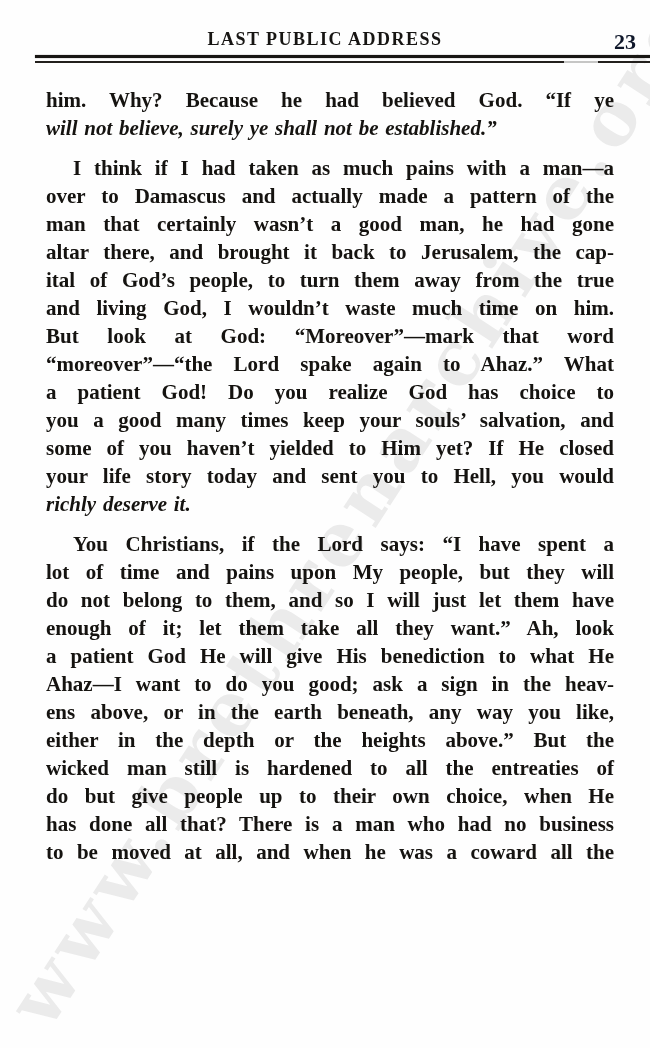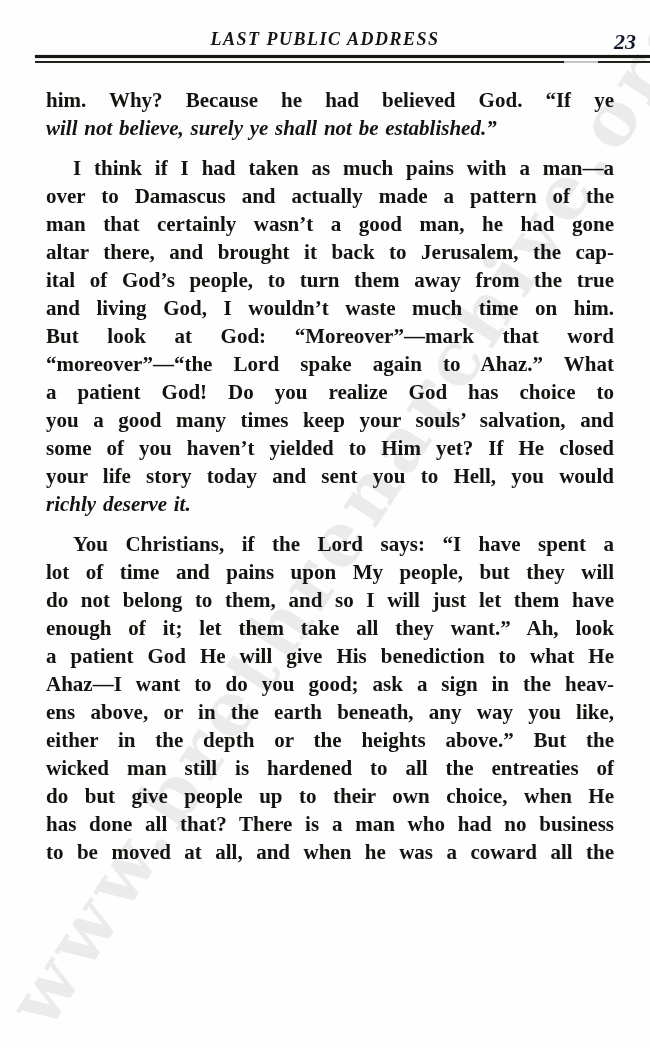--- a/index.html
+++ b/index.html
@@ -29,21 +29,20 @@
     color:rgba(40,40,40,0.085);
     z-index:0;
     pointer-events:none;
   }
   .content{position:relative;z-index:1;}
   
   .header{
     position:absolute;
     left:0;right:0;top:29px;
     height:24px;
-    font-style:italic;
   }
   .header-title{
     display:block;
     text-align:center;
     font-size:18px;
     font-weight:bold;
     letter-spacing:1.5px;
     color:#171513;
   }
   .page-number{

